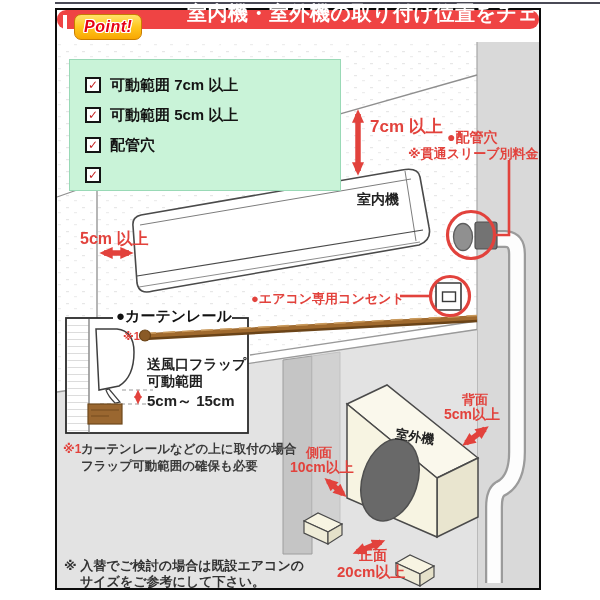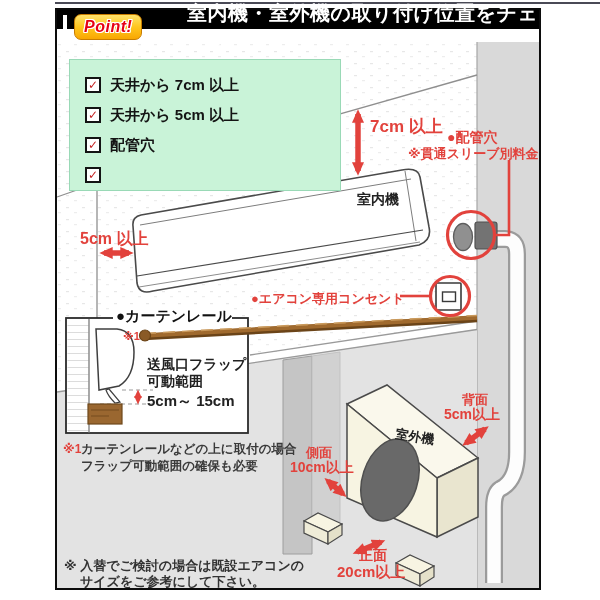--- a/index.html
+++ b/index.html
@@ -2,21 +2,21 @@
 <html><head>
 <meta charset="utf-8">
 <style>
   html,body{margin:0;padding:0;background:#fff;}
   #stage{position:relative;width:600px;height:600px;background:#fff;overflow:hidden;
          font-family:"Liberation Sans","DejaVu Sans",sans-serif;}
   #stage svg{position:absolute;left:0;top:0;z-index:1;}
   #topline{position:absolute;left:55px;top:2px;width:545px;height:2px;background:#4a4a56;z-index:2;}
   #frame{position:absolute;left:55px;top:8px;width:486px;height:582px;border:2px solid #0c0c0c;
          box-sizing:border-box;z-index:2;pointer-events:none;}
-  #header{position:absolute;left:0;top:0;width:100%;height:19px;background:#000000;pointer-events:auto;}
+  #header{position:absolute;left:0;top:0;width:100%;height:19px;background:#ef4444;pointer-events:auto;border-radius:9px;}
   #accent{position:absolute;left:6px;top:5px;width:4px;height:23px;background:#fff;}
   #badge{position:absolute;left:17px;top:4px;height:24px;padding:0 9px;border-radius:7px;
          background:linear-gradient(180deg,#ffe36b 0%,#ffc61e 50%,#f9a702 100%);
          border:1px solid #c87d00;display:flex;align-items:center;
          font-size:16px;font-weight:800;font-style:italic;color:#e60014;letter-spacing:.5px;
          text-shadow:-1px 0 #fff,1px 0 #fff,0 -1px #fff,0 1px #fff,-1px -1px #fff,1px 1px #fff,1px -1px #fff,-1px 1px #fff;}
   #title{position:absolute;left:92px;top:0;height:33px;display:flex;align-items:center;
          color:#fff;font-size:20px;font-weight:700;letter-spacing:.5px;margin-left:38px;}
   #checklist{position:absolute;left:69px;top:59px;width:272px;height:132px;background:#c9f3d8;
              border:1px solid #99d9b6;box-sizing:border-box;z-index:3;padding:10px 0 0 15px;}
@@ -167,25 +167,25 @@
       <span>Point!</span>
     </div>
     <div id="title">室内機・室外機の取り付け位置をチェック</div>
   </div>
 </div>
 
 <div id="checklist">
   <ul>
     <li>
       <span class="cb">✓</span>
-      <span>天井から 7cm 以上</span>
+      <span>可動範囲 7cm 以上</span>
     </li>
     <li>
       <span class="cb">✓</span>
-      <span>天井から 5cm 以上</span>
+      <span>可動範囲 5cm 以上</span>
     </li>
     <li>
       <span class="cb">✓</span>
       <span>配管穴</span>
     </li>
     <li>
       <span class="cb">✓</span>
     </li>
   </ul>
 </div>

